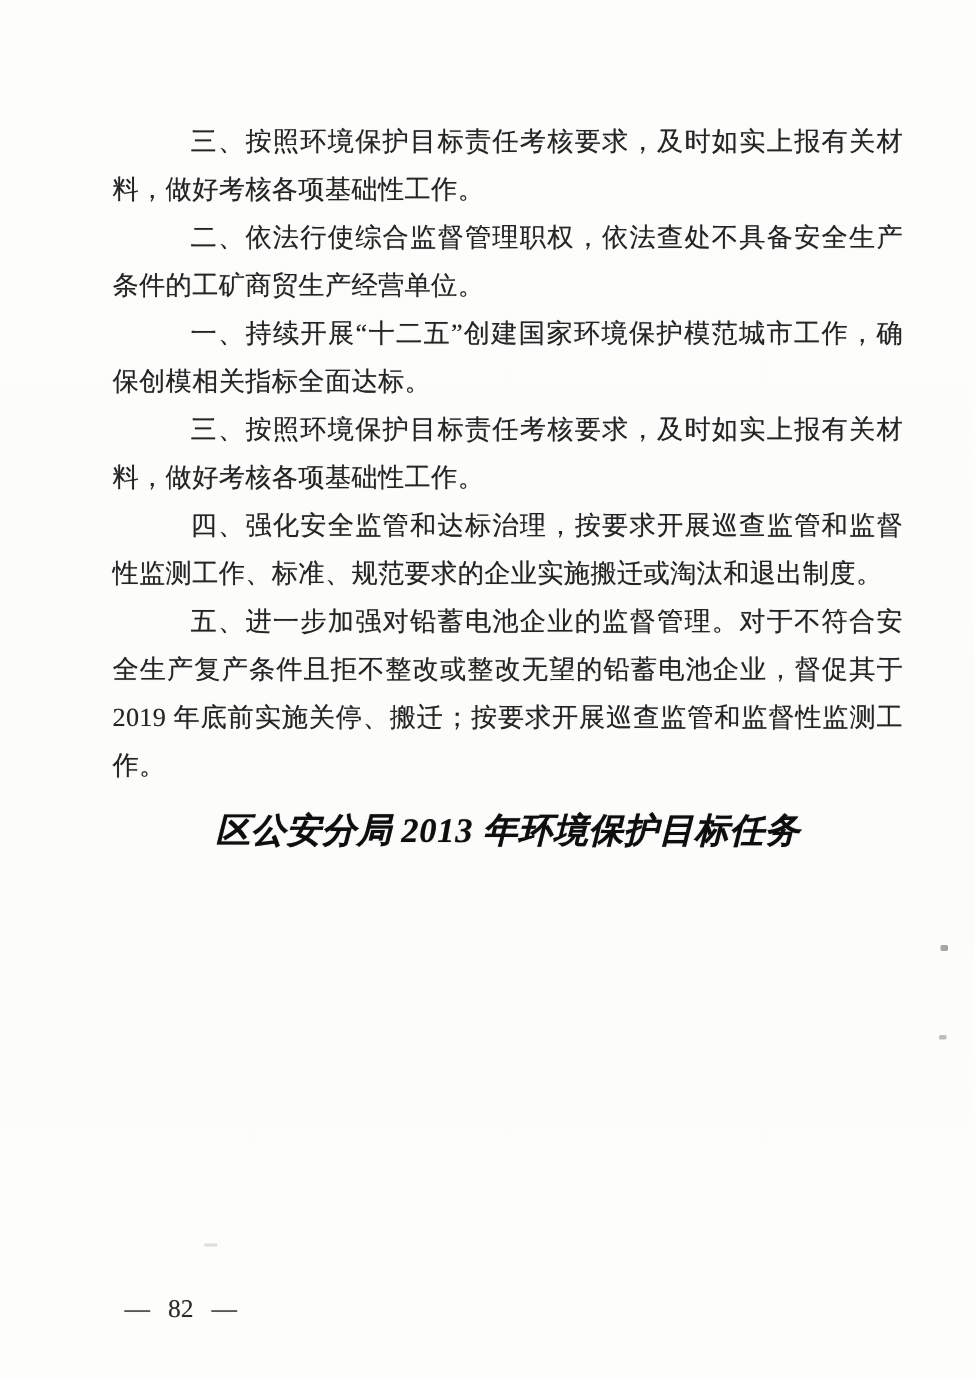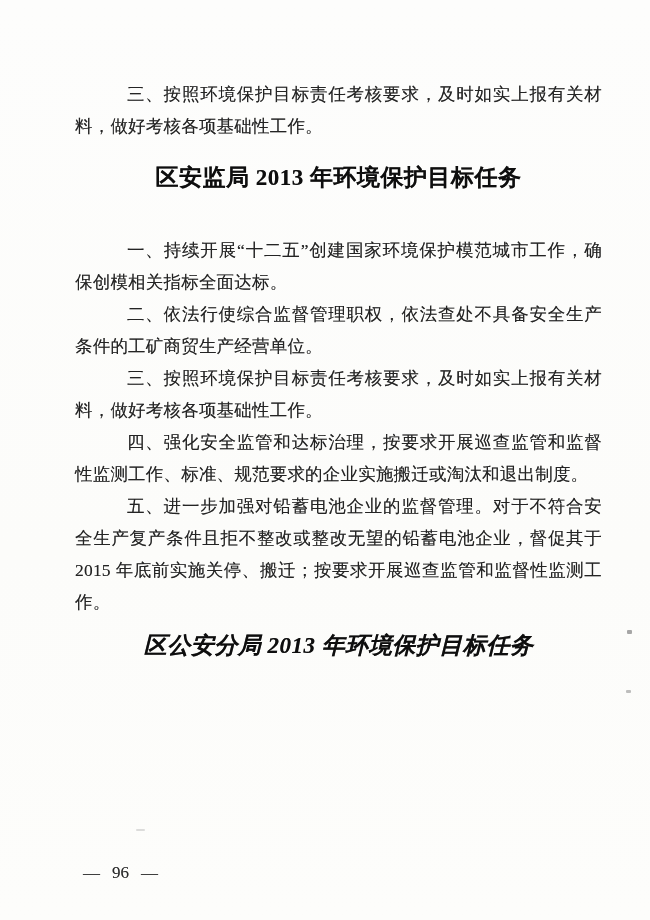--- a/index.html
+++ b/index.html
@@ -75,40 +75,39 @@
 </style>
 </head>
 <body>
 
 <div class="page">
 
   <div class="content">
 
     <p class="body-text">三、按照环境保护目标责任考核要求，及时如实上报有关材料，做好考核各项基础性工作。</p>
 
-    <h1 class="doc-title">区安监局 2013 年环境保护目标任务</h1>
 
 
+    <p class="body-text">二、依法行使综合监督管理职权，依法查处不具备安全生产条件的工矿商贸生产经营单位。</p>
+
     <p class="body-text">一、持续开展“十二五”创建国家环境保护模范城市工作，确保创模相关指标全面达标。</p>
-
-    <p class="body-text">二、依法行使综合监督管理职权，依法查处不具备安全生产条件的工矿商贸生产经营单位。</p>
 
     <p class="body-text">三、按照环境保护目标责任考核要求，及时如实上报有关材料，做好考核各项基础性工作。</p>
 
     <p class="body-text">四、强化安全监管和达标治理，按要求开展巡查监管和监督性监测工作、标准、规范要求的企业实施搬迁或淘汰和退出制度。</p>
 
-    <p class="body-text">五、进一步加强对铅蓄电池企业的监督管理。对于不符合安全生产复产条件且拒不整改或整改无望的铅蓄电池企业，督促其于 2015 年底前实施关停、搬迁；按要求开展巡查监管和监督性监测工作。</p>
+    <p class="body-text">五、进一步加强对铅蓄电池企业的监督管理。对于不符合安全生产复产条件且拒不整改或整改无望的铅蓄电池企业，督促其于 2019 年底前实施关停、搬迁；按要求开展巡查监管和监督性监测工作。</p>
 
     <h1 class="doc-title doc-title-2">区公安分局 2013 年环境保护目标任务</h1>
 
   </div>
 
   <div class="page-footer">
     <span>—</span>
-    <span>96</span>
+    <span>82</span>
     <span>—</span>
   </div>
 
   <div class="speck speck-1"></div>
   <div class="speck speck-2"></div>
   <div class="speck speck-3"></div>
 
 </div>
 
 </body></html>

